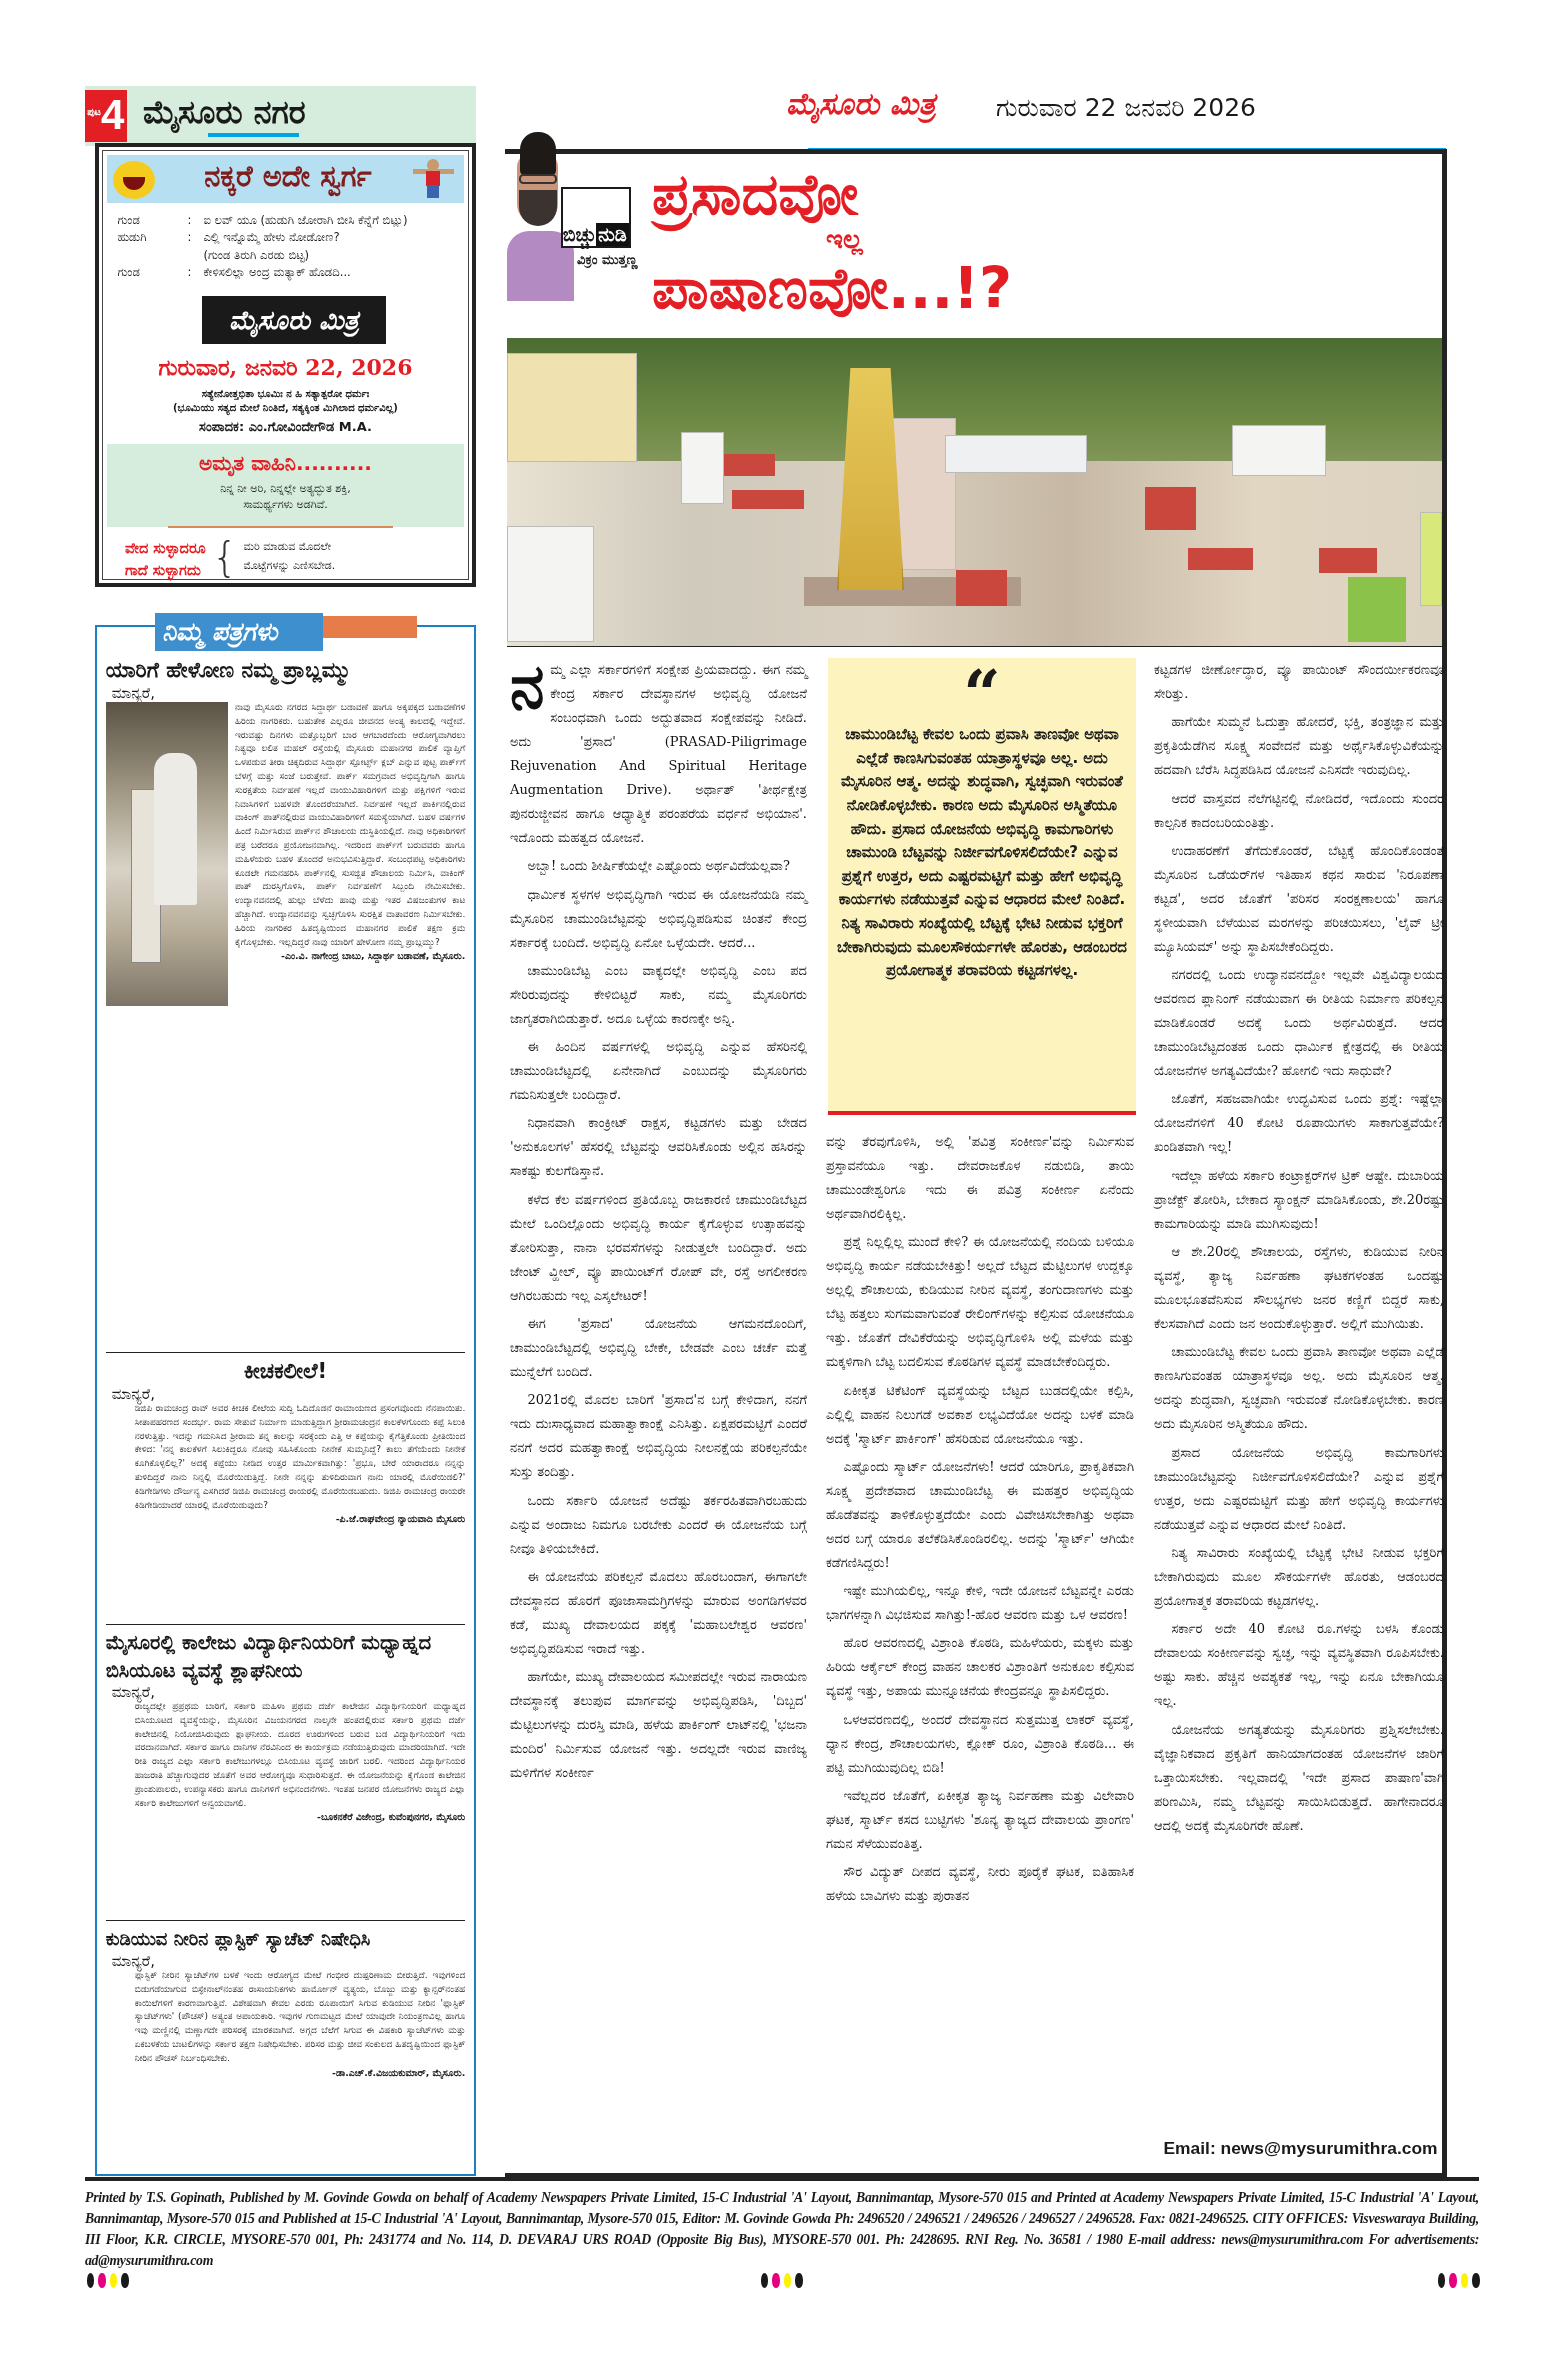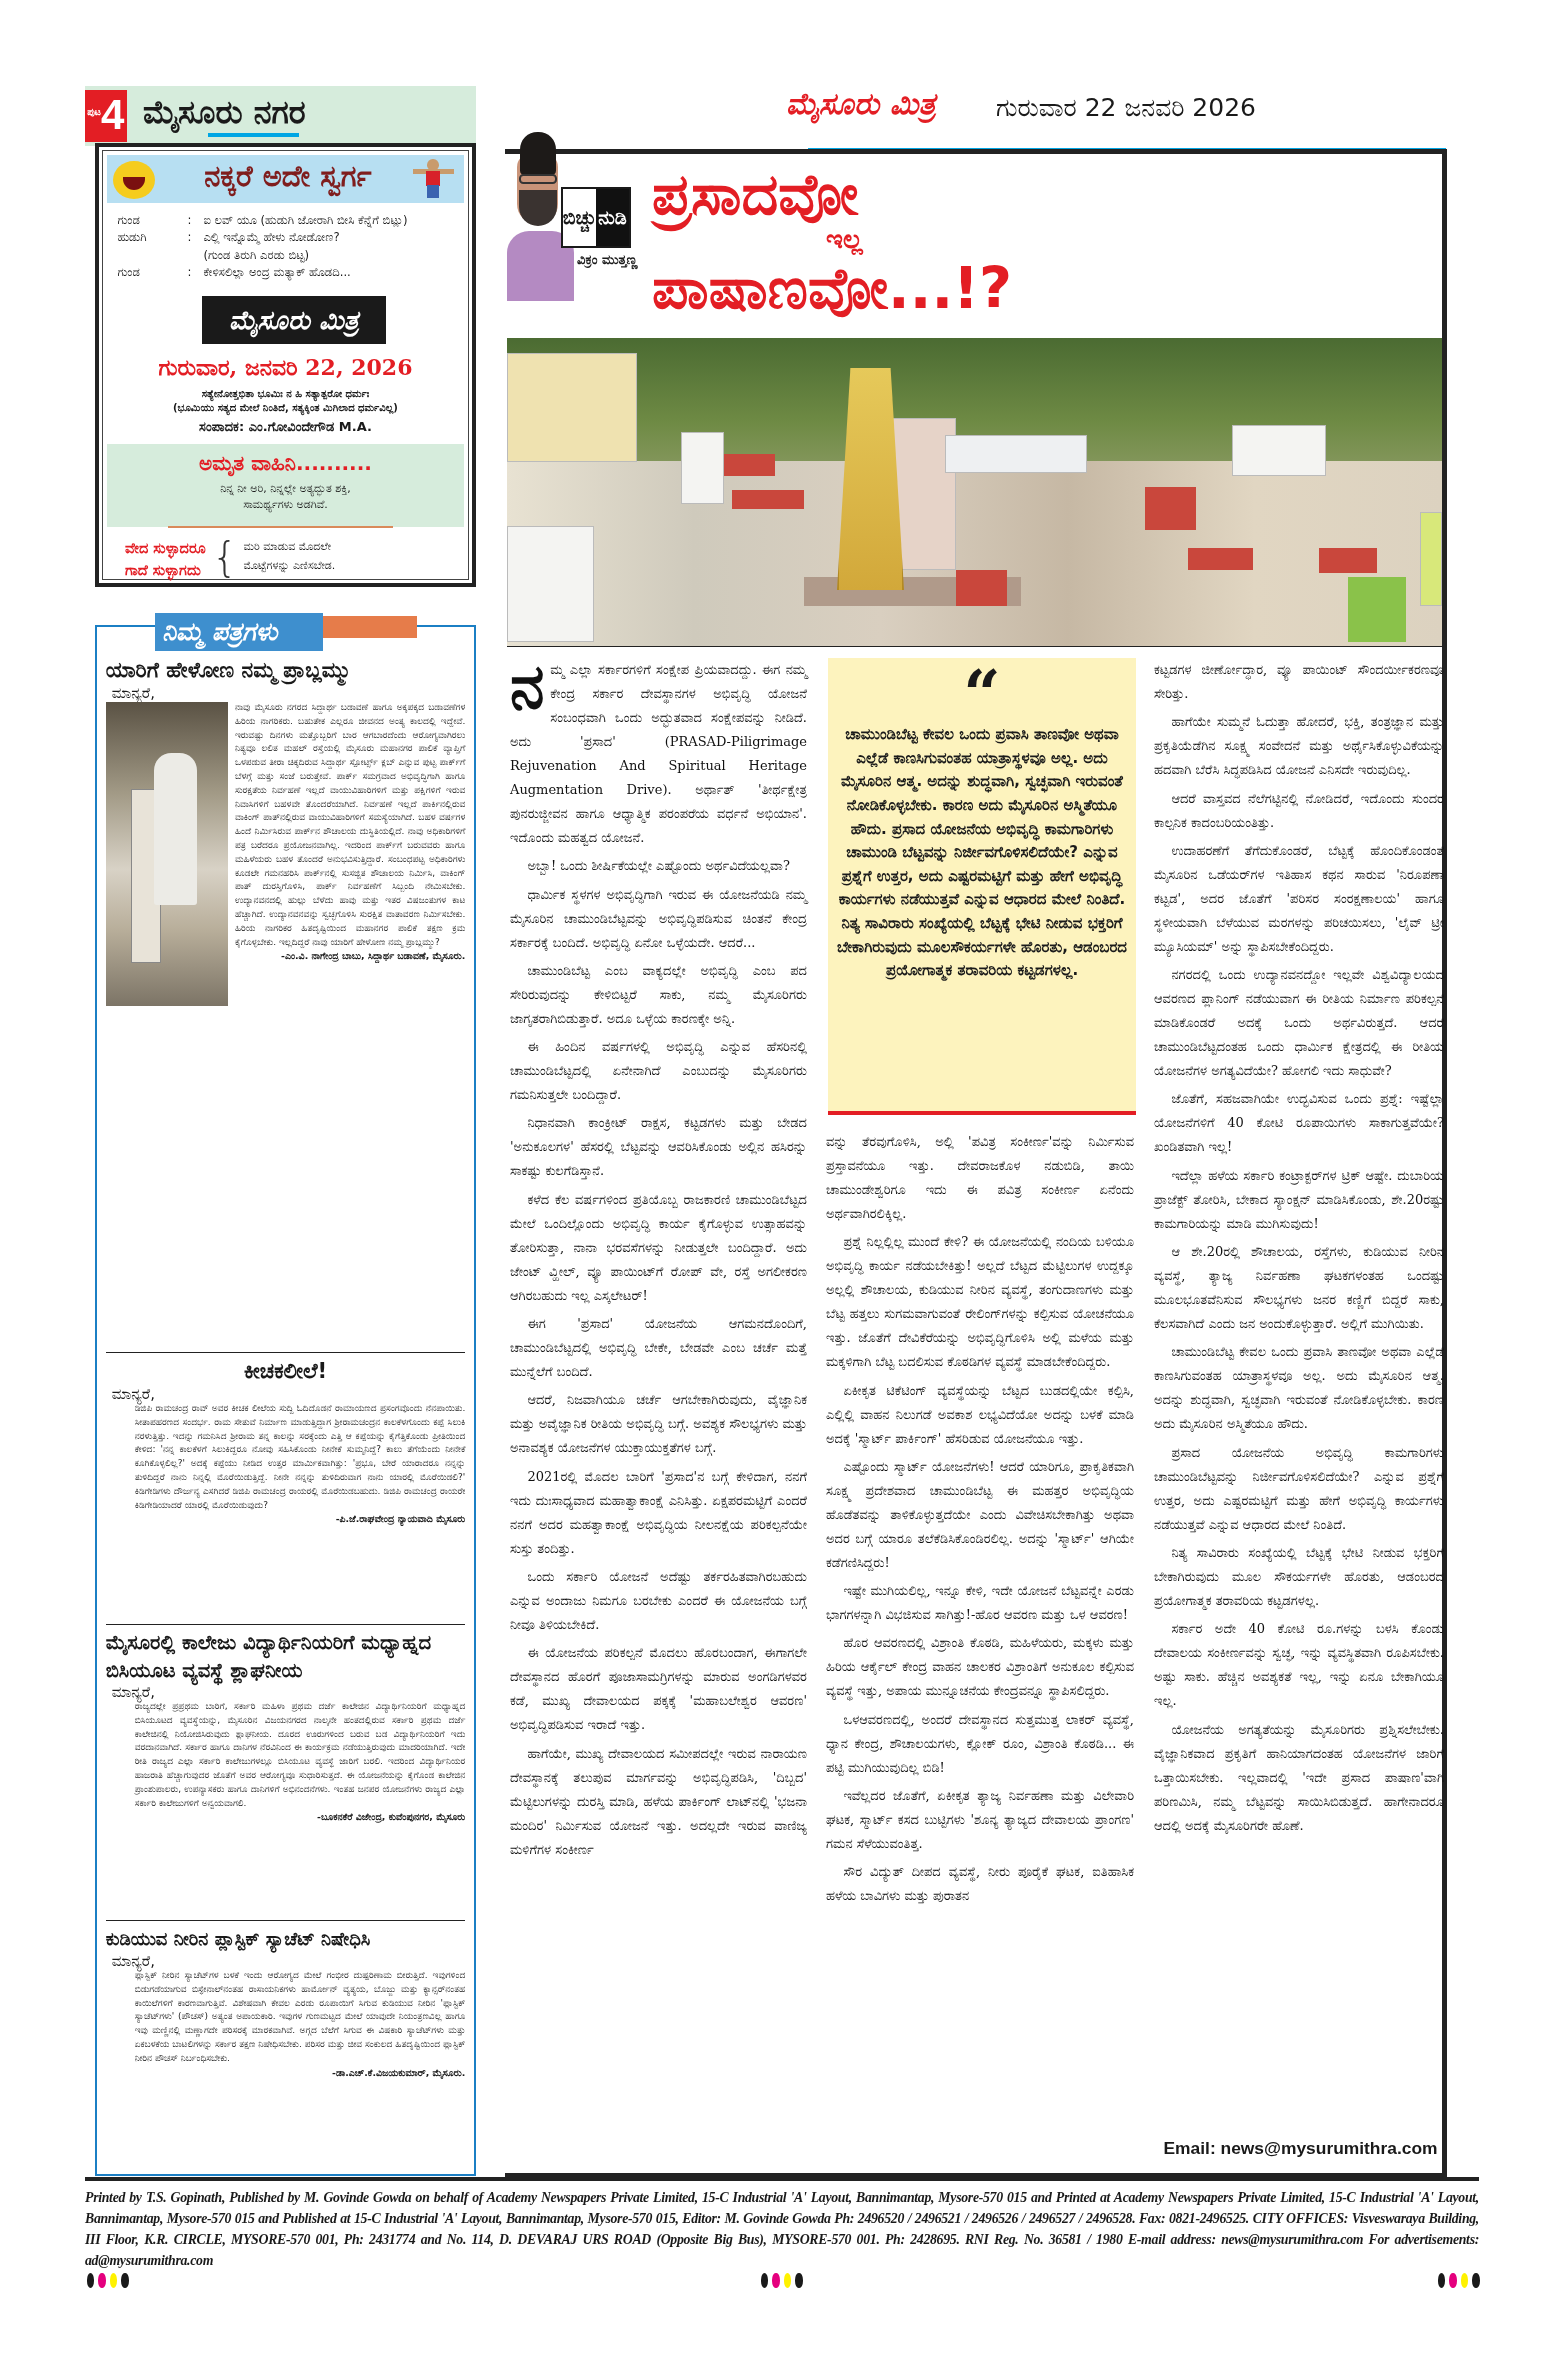--- a/index.html
+++ b/index.html
@@ -62,21 +62,21 @@
   .letter-photo .pillar { position: absolute; left: 25px; top: 87px; width: 30px; height: 174px; background: #e8e3d8; border: 0.7px solid #888; }
 
   
   .article-frame { position: absolute; left: 505px; top: 149px; width: 942px; height: 2029px; border-top: 5.8px solid #222; border-right: 5.8px solid #222; border-bottom: 5.8px solid #222; }
   .author-photo { position: absolute; left: 507px; top: 132px; width: 67px; height: 168px; }
   .author-photo .hair { position: absolute; left: 13px; top: 0; width: 36px; height: 43px; background: #1d1a18; border-radius: 17.4px 17.4px 4.3px 4.3px; }
   .author-photo .face { position: absolute; left: 10px; top: 22px; width: 41px; height: 70px; background: #c99479; border-radius: 13px 13px 20px 20px; }
   .author-photo .beard { position: absolute; left: 11.6px; top: 58px; width: 38px; height: 36px; background: #3a3330; border-radius: 0 0 19px 19px; }
   .author-photo .shirt { position: absolute; left: 0; top: 99px; width: 67px; height: 70px; background: #b48ac2; border-radius: 22px 22px 0 0; }
   .author-photo .glasses { position: absolute; left: 11.6px; top: 42px; width: 38px; height: 10px; border: 2.2px solid #333; border-radius: 4.3px; }
-  .col-tag { position: absolute; left: 561px; top: 187px; width: 70px; height: 61px; border: 2.2px solid #1a1a1a; display: flex; }
+  .col-tag { position: absolute; left: 561px; top: 187px; width: 70px; height: 61px; border: 2.2px solid #1a1a1a; display: flex; align-items: flex-end; }
   .col-tag .a { width: 33px; background: #fff; font-size: 19px; font-weight: bold; display: flex; align-items: center; justify-content: center; }
   .col-tag .b { flex: 1; background: #111; color: #fff; font-size: 19px; font-weight: bold; display: flex; align-items: center; justify-content: center; }
   .col-author { position: absolute; left: 577px; top: 252px; font-size: 13px; font-weight: bold; }
   .headline { position: absolute; left: 652px; top: 162px; color: #e31e24; font-weight: bold; }
   .headline .h1 { font-size: 57px; line-height: 65px; position: absolute; left: 0; top: 0; white-space: nowrap; }
   .headline .h-mid { font-size: 26px; position: absolute; left: 174px; top: 62px; white-space: nowrap; }
   .headline .h2 { font-size: 57px; line-height: 65px; position: absolute; left: 0; top: 94px; white-space: nowrap; }
 
   .temple-photo { position: absolute; left: 507px; top: 338px; width: 935px; height: 309px; background: #7d8f5e; overflow: hidden; border-bottom: 1.4px solid #222; }
   .tp-trees { position: absolute; left: 0; top: 0; width: 100%; height: 45%; background: linear-gradient(180deg,#4b6b32 0%,#6e8a44 60%,#8a9a62 100%); }
@@ -270,21 +270,20 @@
 
 <div class="art-col c1">
   <p class="noindent"><span class="dropcap">ನ</span><span>ಮ್ಮ ಎಲ್ಲಾ ಸರ್ಕಾರಗಳಿಗೆ ಸಂಕ್ಷೇಪ ಪ್ರಿಯವಾದದ್ದು. ಈಗ ನಮ್ಮ ಕೇಂದ್ರ ಸರ್ಕಾರ ದೇವಸ್ಥಾನಗಳ ಅಭಿವೃದ್ಧಿ ಯೋಜನೆ ಸಂಬಂಧವಾಗಿ ಒಂದು ಅದ್ಭುತವಾದ ಸಂಕ್ಷೇಪವನ್ನು ನೀಡಿದೆ. ಅದು 'ಪ್ರಸಾದ' (PRASAD-Piligrimage Rejuvenation And Spiritual Heritage Augmentation Drive). ಅರ್ಥಾತ್ 'ತೀರ್ಥಕ್ಷೇತ್ರ ಪುನರುಜ್ಜೀವನ ಹಾಗೂ ಆಧ್ಯಾತ್ಮಿಕ ಪರಂಪರೆಯ ವರ್ಧನೆ ಅಭಿಯಾನ'. ಇದೊಂದು ಮಹತ್ವದ ಯೋಜನೆ.</span></p>
   <p>ಅಬ್ಬಾ! ಒಂದು ಶೀರ್ಷಿಕೆಯಲ್ಲೇ ಎಷ್ಟೊಂದು ಅರ್ಥವಿದೆಯಲ್ಲವಾ?</p>
   <p>ಧಾರ್ಮಿಕ ಸ್ಥಳಗಳ ಅಭಿವೃದ್ಧಿಗಾಗಿ ಇರುವ ಈ ಯೋಜನೆಯಡಿ ನಮ್ಮ ಮೈಸೂರಿನ ಚಾಮುಂಡಿಬೆಟ್ಟವನ್ನು ಅಭಿವೃದ್ಧಿಪಡಿಸುವ ಚಿಂತನೆ ಕೇಂದ್ರ ಸರ್ಕಾರಕ್ಕೆ ಬಂದಿದೆ. ಅಭಿವೃದ್ಧಿ ಏನೋ ಒಳ್ಳೆಯದೇ. ಆದರೆ...</p>
   <p>ಚಾಮುಂಡಿಬೆಟ್ಟ ಎಂಬ ವಾಕ್ಯದಲ್ಲೇ ಅಭಿವೃದ್ಧಿ ಎಂಬ ಪದ ಸೇರಿರುವುದನ್ನು ಕೇಳಿಬಿಟ್ಟರೆ ಸಾಕು, ನಮ್ಮ ಮೈಸೂರಿಗರು ಜಾಗೃತರಾಗಿಬಿಡುತ್ತಾರೆ. ಅದೂ ಒಳ್ಳೆಯ ಕಾರಣಕ್ಕೇ ಅನ್ನಿ.</p>
   <p>ಈ ಹಿಂದಿನ ವರ್ಷಗಳಲ್ಲಿ ಅಭಿವೃದ್ಧಿ ಎನ್ನುವ ಹೆಸರಿನಲ್ಲಿ ಚಾಮುಂಡಿಬೆಟ್ಟದಲ್ಲಿ ಏನೇನಾಗಿದೆ ಎಂಬುದನ್ನು ಮೈಸೂರಿಗರು ಗಮನಿಸುತ್ತಲೇ ಬಂದಿದ್ದಾರೆ.</p>
   <p>ನಿಧಾನವಾಗಿ ಕಾಂಕ್ರೀಟ್ ರಾಕ್ಷಸ, ಕಟ್ಟಡಗಳು ಮತ್ತು ಬೇಡದ 'ಅನುಕೂಲಗಳ' ಹೆಸರಲ್ಲಿ ಬೆಟ್ಟವನ್ನು ಆವರಿಸಿಕೊಂಡು ಅಲ್ಲಿನ ಹಸಿರನ್ನು ಸಾಕಷ್ಟು ಕುಲಗೆಡಿಸ್ತಾನೆ.</p>
   <p>ಕಳೆದ ಕೆಲ ವರ್ಷಗಳಿಂದ ಪ್ರತಿಯೊಬ್ಬ ರಾಜಕಾರಣಿ ಚಾಮುಂಡಿಬೆಟ್ಟದ ಮೇಲೆ ಒಂದಿಲ್ಲೊಂದು ಅಭಿವೃದ್ಧಿ ಕಾರ್ಯ ಕೈಗೊಳ್ಳುವ ಉತ್ಸಾಹವನ್ನು ತೋರಿಸುತ್ತಾ, ನಾನಾ ಭರವಸೆಗಳನ್ನು ನೀಡುತ್ತಲೇ ಬಂದಿದ್ದಾರೆ. ಅದು ಜೇಂಟ್ ವ್ಹೀಲ್, ವ್ಯೂ ಪಾಯಿಂಟ್‌ಗೆ ರೋಪ್ ವೇ, ರಸ್ತೆ ಅಗಲೀಕರಣ ಆಗಿರಬಹುದು ಇಲ್ಲ ಎಸ್ಕಲೇಟರ್!</p>
   <p>ಈಗ 'ಪ್ರಸಾದ' ಯೋಜನೆಯ ಆಗಮನದೊಂದಿಗೆ, ಚಾಮುಂಡಿಬೆಟ್ಟದಲ್ಲಿ ಅಭಿವೃದ್ಧಿ ಬೇಕೇ, ಬೇಡವೇ ಎಂಬ ಚರ್ಚೆ ಮತ್ತೆ ಮುನ್ನೆಲೆಗೆ ಬಂದಿದೆ.</p>
-  <p>ಆದರೆ, ನಿಜವಾಗಿಯೂ ಚರ್ಚೆ ಆಗಬೇಕಾಗಿರುವುದು, ವೈಜ್ಞಾನಿಕ ಮತ್ತು ಅವೈಜ್ಞಾನಿಕ ರೀತಿಯ ಅಭಿವೃದ್ಧಿ ಬಗ್ಗೆ. ಅವಶ್ಯಕ ಸೌಲಭ್ಯಗಳು ಮತ್ತು ಅನಾವಶ್ಯಕ ಯೋಜನೆಗಳ ಯುಕ್ತಾಯುಕ್ತತೆಗಳ ಬಗ್ಗೆ.</p>
   <p>2021ರಲ್ಲಿ ಮೊದಲ ಬಾರಿಗೆ 'ಪ್ರಸಾದ'ನ ಬಗ್ಗೆ ಕೇಳಿದಾಗ, ನನಗೆ ಇದು ದುಃಸಾಧ್ಯವಾದ ಮಹಾತ್ವಾಕಾಂಕ್ಷೆ ಎನಿಸಿತ್ತು. ಏಕ್ಷಪರಮಟ್ಟಿಗೆ ಎಂದರೆ ನನಗೆ ಅದರ ಮಹತ್ವಾಕಾಂಕ್ಷೆ ಅಭಿವೃದ್ಧಿಯ ನೀಲನಕ್ಷೆಯ ಪರಿಕಲ್ಪನೆಯೇ ಸುಸ್ತು ತಂದಿತ್ತು.</p>
   <p>ಒಂದು ಸರ್ಕಾರಿ ಯೋಜನೆ ಅದೆಷ್ಟು ತರ್ಕರಹಿತವಾಗಿರಬಹುದು ಎನ್ನುವ ಅಂದಾಜು ನಿಮಗೂ ಬರಬೇಕು ಎಂದರೆ ಈ ಯೋಜನೆಯ ಬಗ್ಗೆ ನೀವೂ ತಿಳಿಯಬೇಕಿದೆ.</p>
   <p>ಈ ಯೋಜನೆಯ ಪರಿಕಲ್ಪನೆ ಮೊದಲು ಹೊರಬಂದಾಗ, ಈಗಾಗಲೇ ದೇವಸ್ಥಾನದ ಹೊರಗೆ ಪೂಜಾಸಾಮಗ್ರಿಗಳನ್ನು ಮಾರುವ ಅಂಗಡಿಗಳವರ ಕಡೆ, ಮುಖ್ಯ ದೇವಾಲಯದ ಪಕ್ಕಕ್ಕೆ 'ಮಹಾಬಲೇಶ್ವರ ಆವರಣ' ಅಭಿವೃದ್ಧಿಪಡಿಸುವ ಇರಾದೆ ಇತ್ತು.</p>
   <p>ಹಾಗೆಯೇ, ಮುಖ್ಯ ದೇವಾಲಯದ ಸಮೀಪದಲ್ಲೇ ಇರುವ ನಾರಾಯಣ ದೇವಸ್ಥಾನಕ್ಕೆ ತಲುಪುವ ಮಾರ್ಗವನ್ನು ಅಭಿವೃದ್ಧಿಪಡಿಸಿ, 'ದಿಬ್ಬದ' ಮೆಟ್ಟಿಲುಗಳನ್ನು ದುರಸ್ತಿ ಮಾಡಿ, ಹಳೆಯ ಪಾರ್ಕಿಂಗ್ ಲಾಟ್‌ನಲ್ಲಿ 'ಭಜನಾ ಮಂದಿರ' ನಿರ್ಮಿಸುವ ಯೋಜನೆ ಇತ್ತು. ಅದಲ್ಲದೇ ಇರುವ ವಾಣಿಜ್ಯ ಮಳಿಗೆಗಳ ಸಂಕೀರ್ಣ</p>
 </div>
 
 <div class="pullquote">
   <div class="qmark">“</div>
   <div class="qtext">ಚಾಮುಂಡಿಬೆಟ್ಟ ಕೇವಲ ಒಂದು ಪ್ರವಾಸಿ ತಾಣವೋ ಅಥವಾ ಎಲ್ಲೆಡೆ ಕಾಣಸಿಗುವಂತಹ ಯಾತ್ರಾಸ್ಥಳವೂ ಅಲ್ಲ. ಅದು ಮೈಸೂರಿನ ಆತ್ಮ. ಅದನ್ನು ಶುದ್ಧವಾಗಿ, ಸ್ವಚ್ಛವಾಗಿ ಇರುವಂತೆ ನೋಡಿಕೊಳ್ಳಬೇಕು. ಕಾರಣ ಅದು ಮೈಸೂರಿನ ಅಸ್ಮಿತೆಯೂ ಹೌದು. ಪ್ರಸಾದ ಯೋಜನೆಯ ಅಭಿವೃದ್ಧಿ ಕಾಮಗಾರಿಗಳು ಚಾಮುಂಡಿ ಬೆಟ್ಟವನ್ನು ನಿರ್ಜೀವಗೊಳಿಸಲಿದೆಯೇ? ಎನ್ನುವ ಪ್ರಶ್ನೆಗೆ ಉತ್ತರ, ಅದು ಎಷ್ಟರಮಟ್ಟಿಗೆ ಮತ್ತು ಹೇಗೆ ಅಭಿವೃದ್ಧಿ ಕಾರ್ಯಗಳು ನಡೆಯುತ್ತವೆ ಎನ್ನುವ ಆಧಾರದ ಮೇಲೆ ನಿಂತಿದೆ. ನಿತ್ಯ ಸಾವಿರಾರು ಸಂಖ್ಯೆಯಲ್ಲಿ ಬೆಟ್ಟಕ್ಕೆ ಭೇಟಿ ನೀಡುವ ಭಕ್ತರಿಗೆ ಬೇಕಾಗಿರುವುದು ಮೂಲಸೌಕರ್ಯಗಳೇ ಹೊರತು, ಆಡಂಬರದ ಪ್ರಯೋಗಾತ್ಮಕ ತರಾವರಿಯ ಕಟ್ಟಡಗಳಲ್ಲ.</div>
 </div>

